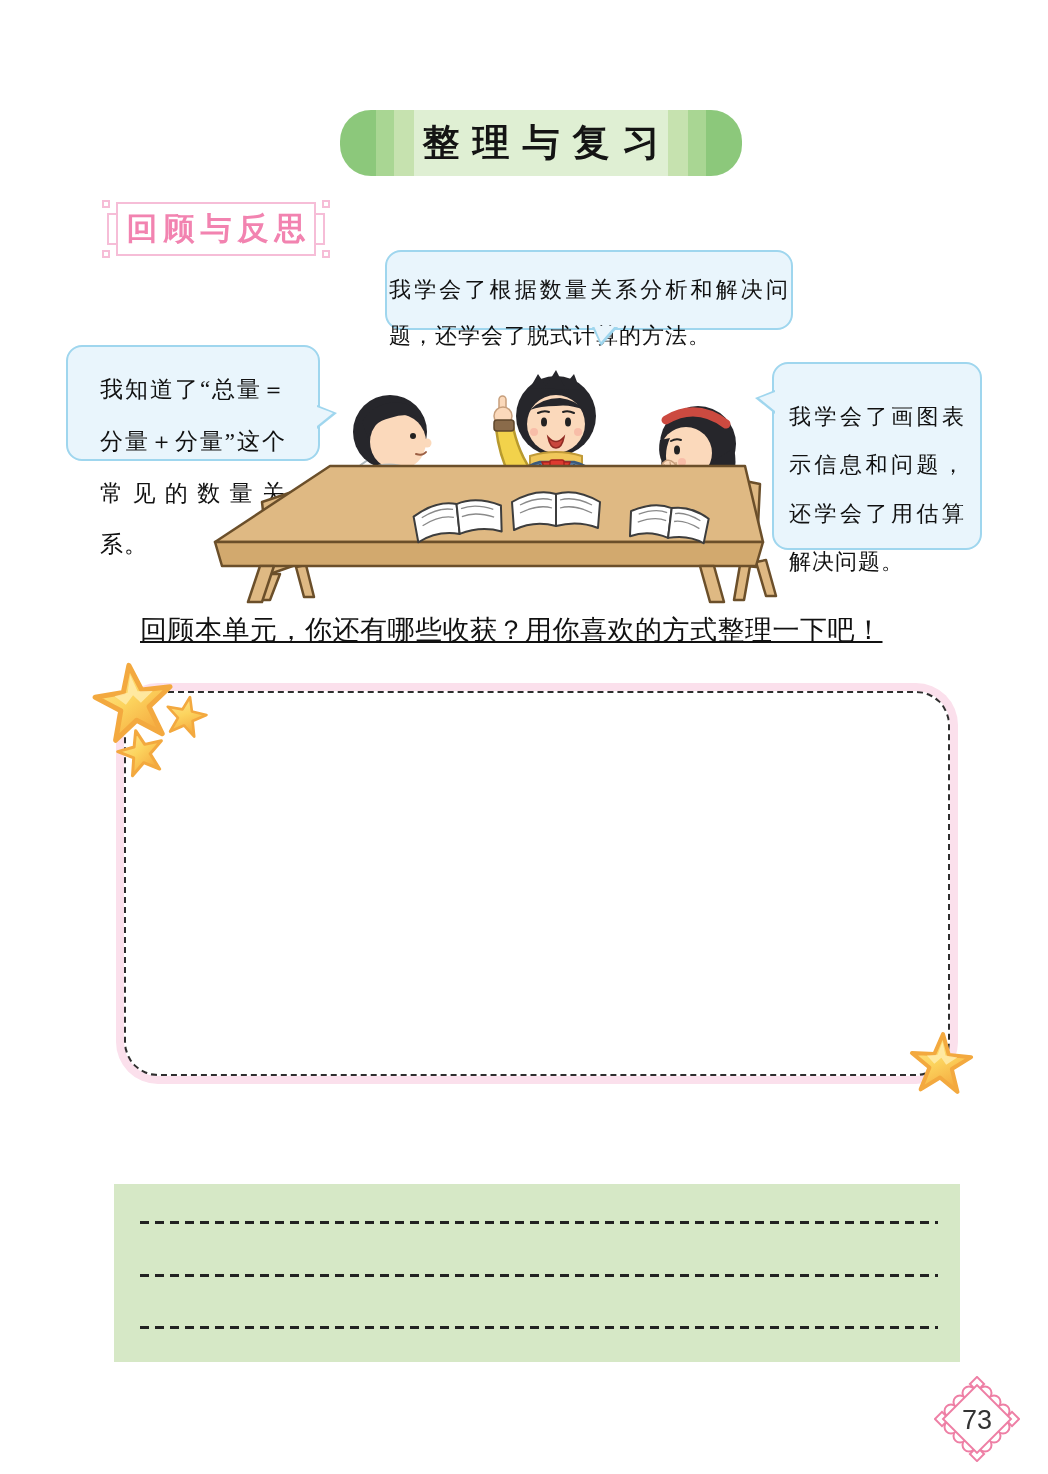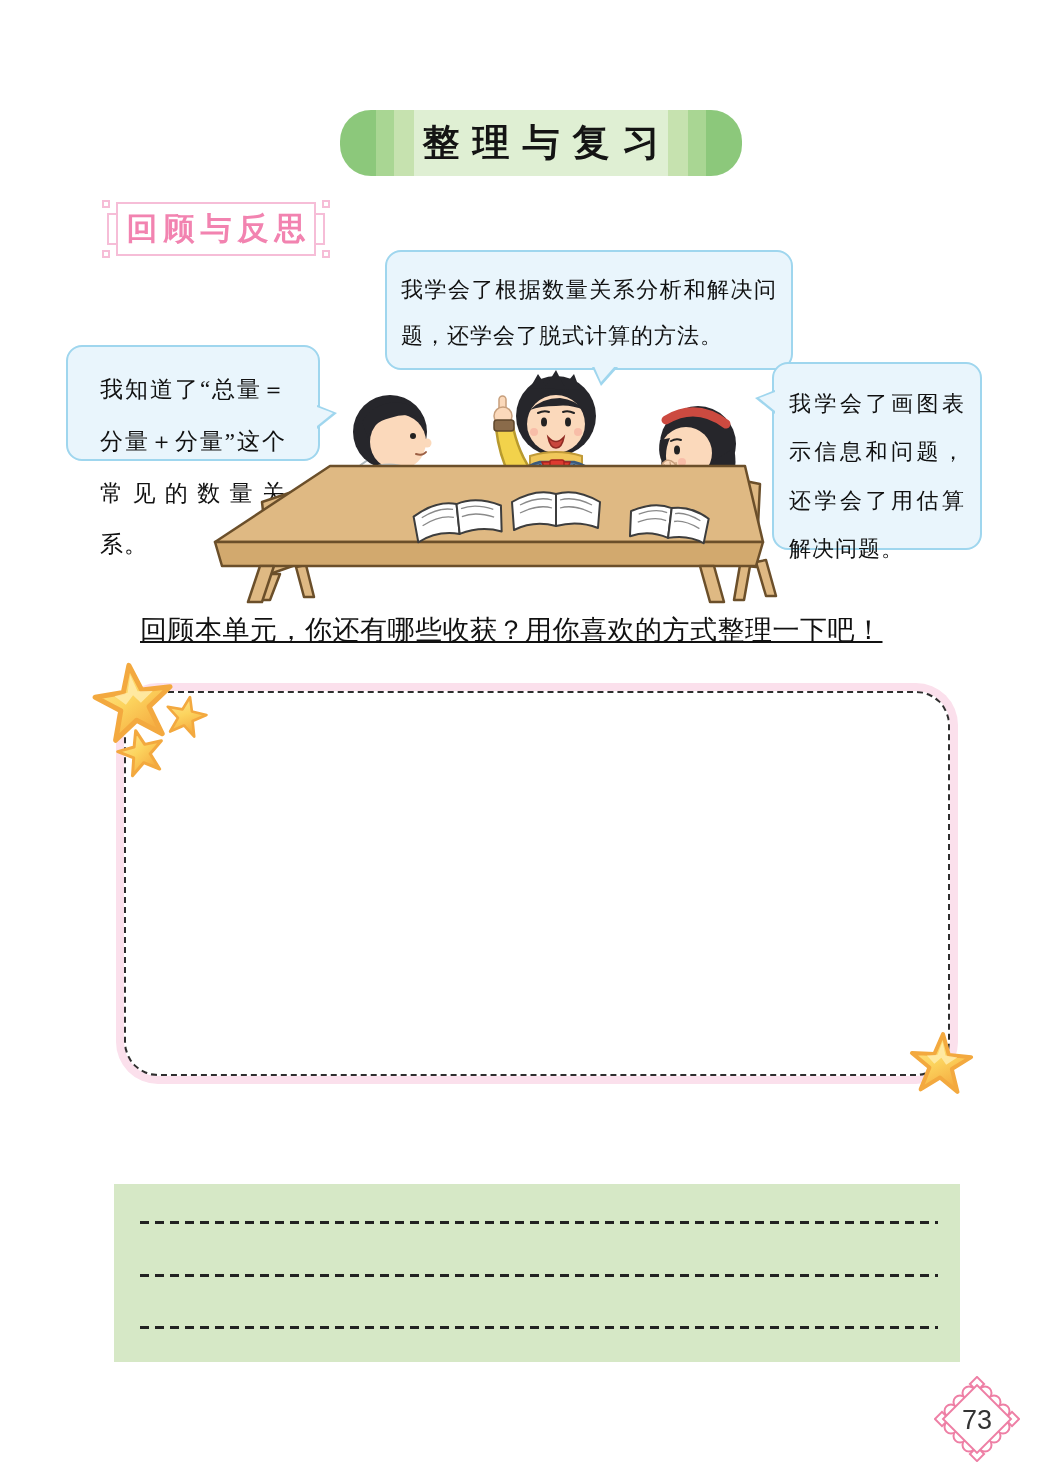--- a/index.html
+++ b/index.html
@@ -34,23 +34,23 @@
   .section-label .sq.bl { left:-16px; bottom:-4px; }
   .section-label .sq.tr { right:-16px; top:-4px; }
   .section-label .sq.br { right:-16px; bottom:-4px; }
   .section-label-text { font-family:"Liberation Sans", sans-serif; font-weight:bold;
     font-size:31px; letter-spacing:6px; text-indent:6px; color:#f283b0; }
 
   
   .bubble { position:absolute; background:#e9f5fc; border:2px solid #9fd6ee;
     border-radius:16px; font-size:22px; line-height:2.1; letter-spacing:1px;
     text-align:justify; color:#111; }
-  .bubble-top   { left:385px; top:250px; width:408px; height:120px; padding:15px 14px; }
+  .bubble-top   { left:385px; top:250px; width:408px; height:80px; padding:15px 2px; }
   .bubble-left  { left:66px;  top:345px; width:254px; height:116px; padding:17px 32px; line-height:2.25; font-size:23px; }
-  .bubble-right { left:772px; top:362px; width:210px; height:188px; padding:16px 15px; line-height:2.2; font-size:22px; }
+  .bubble-right { left:772px; top:362px; width:210px; height:188px; padding:29px 15px; line-height:2.2; font-size:22px; }
   .tail { position:absolute; width:0; height:0; }
   
   .tail-down-border { bottom:-18px; left:205px;
     border-left:9px solid transparent; border-right:17px solid transparent; border-top:19px solid #9fd6ee; }
   .tail-down-fill { bottom:-14px; left:207px;
     border-left:7px solid transparent; border-right:14px solid transparent; border-top:16px solid #e9f5fc; }
   
   .tail-right-border { right:-19px; top:58px;
     border-top:8px solid transparent; border-bottom:16px solid transparent; border-left:20px solid #9fd6ee; }
   .tail-right-fill { right:-15px; top:60px;

